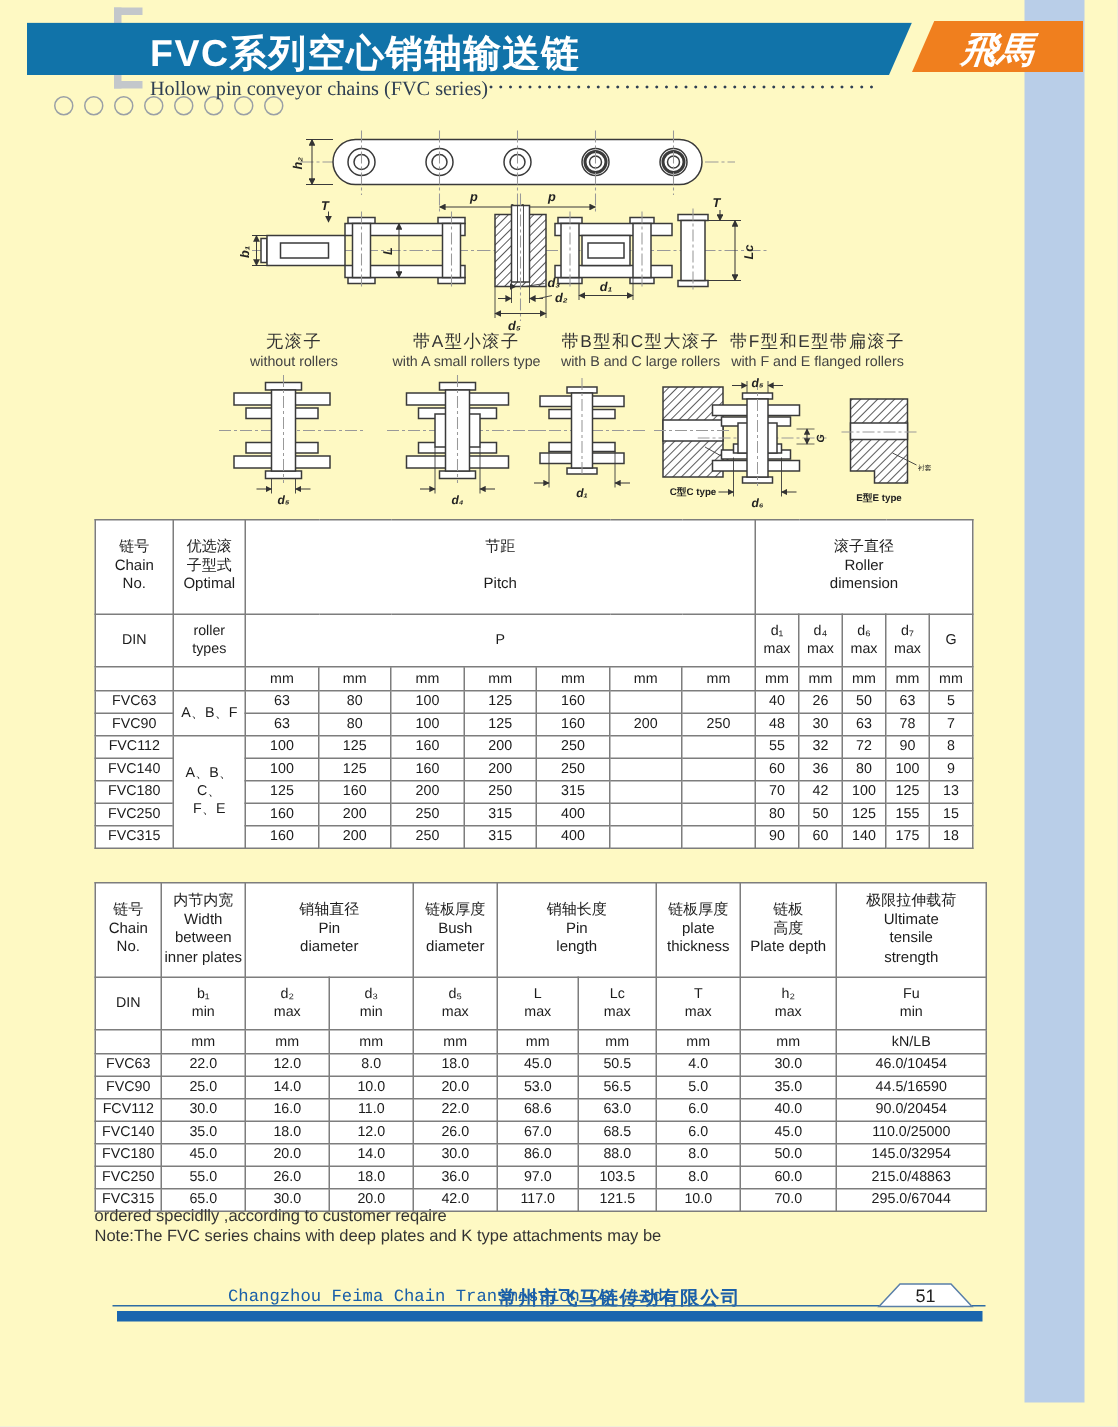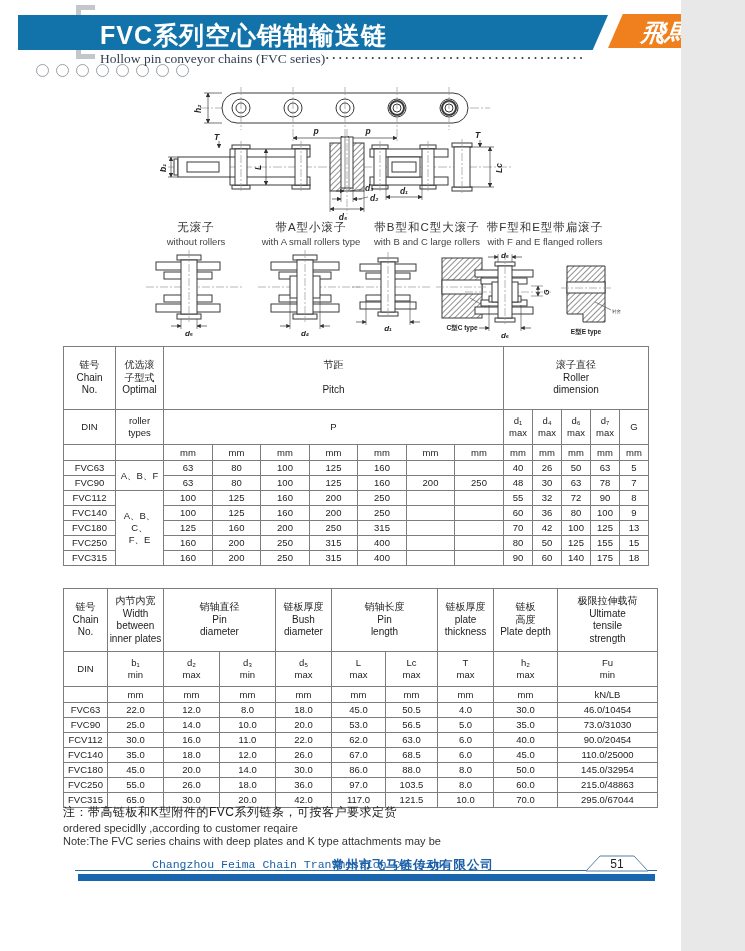--- a/index.html
+++ b/index.html
@@ -1,16 +1,16 @@
 <!DOCTYPE html>
 <html><head>
 <meta charset="utf-8">
 <style>
   html,body{margin:0;padding:0;background:#e8e8e8;}
-  .page{position:relative;width:681px;height:951px;background:#ffffff;overflow:hidden;
+  .page{position:relative;width:745px;height:951px;background:#fef9c3;overflow:hidden;
         font-family:"Liberation Sans","DejaVu Sans",sans-serif;color:#1c1c1c;}
   
   .sidebar{position:absolute;left:683px;top:0;width:40px;height:935px;background:#b9cee8;}
   
   .bracket-v{position:absolute;left:76px;top:5px;width:5px;height:54px;background:#c3c7cb;z-index:1;}
   .bracket-t{position:absolute;left:76px;top:5px;width:19px;height:5px;background:#c3c7cb;z-index:1;}
   .bracket-b{position:absolute;left:76px;top:54px;width:19px;height:5px;background:#c3c7cb;z-index:1;}
   .banner{position:absolute;left:18px;top:15px;width:590px;height:35px;background:#1173a9;
           clip-path:polygon(0 0,100% 0,97.4% 100%,0 100%);z-index:2;}
   .banner-title{position:absolute;left:82px;top:4px;font-size:25px;font-weight:bold;color:#ffffff;
@@ -618,29 +618,29 @@
     <tr class="rd">
       <td>FVC90</td>
       <td>25.0</td>
           <td>14.0</td>
           <td>10.0</td>
           <td>20.0</td>
           <td>53.0</td>
           <td>56.5</td>
           <td>5.0</td>
           <td>35.0</td>
-          <td>73.0/31030</td>
+          <td>44.5/16590</td>
     </tr>
     <tr class="rd">
       <td>FCV112</td>
       <td>30.0</td>
           <td>16.0</td>
           <td>11.0</td>
           <td>22.0</td>
-          <td>62.0</td>
+          <td>68.6</td>
           <td>63.0</td>
           <td>6.0</td>
           <td>40.0</td>
           <td>90.0/20454</td>
     </tr>
     <tr class="rd">
       <td>FVC140</td>
       <td>35.0</td>
           <td>18.0</td>
           <td>12.0</td>
@@ -684,21 +684,20 @@
           <td>117.0</td>
           <td>121.5</td>
           <td>10.0</td>
           <td>70.0</td>
           <td>295.0/67044</td>
     </tr>
   </tbody>
     </table>
 
   <div class="notes">
-    <div class="n-zh">注：带高链板和K型附件的FVC系列链条，可按客户要求定货</div>
     <div class="n-en">ordered specidlly ,according to customer reqaire</div>
     <div class="n-en">Note:The FVC series chains with deep plates and K type attachments may be</div>
   </div>
 
   <div class="f-en">Changzhou Feima Chain Transmission Co.,Ltd.</div>
   <div class="f-zh">常州市飞马链传动有限公司</div>
   <div class="f-line"></div>
   <div class="f-bar"></div>
   <svg class="f-page" width="72" height="17" viewBox="0 0 72 17">
     <polygon points="18,1 52,1 66,16 4,16" fill="#ffffff" stroke="#5a7fa8" stroke-width="1"></polygon>

